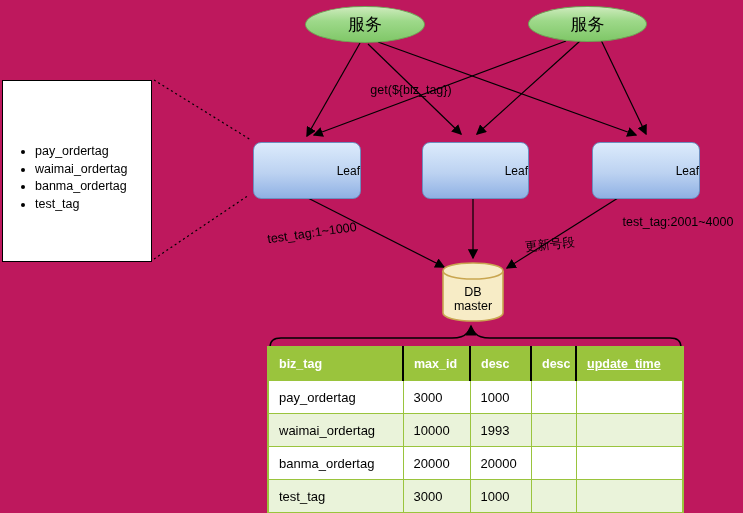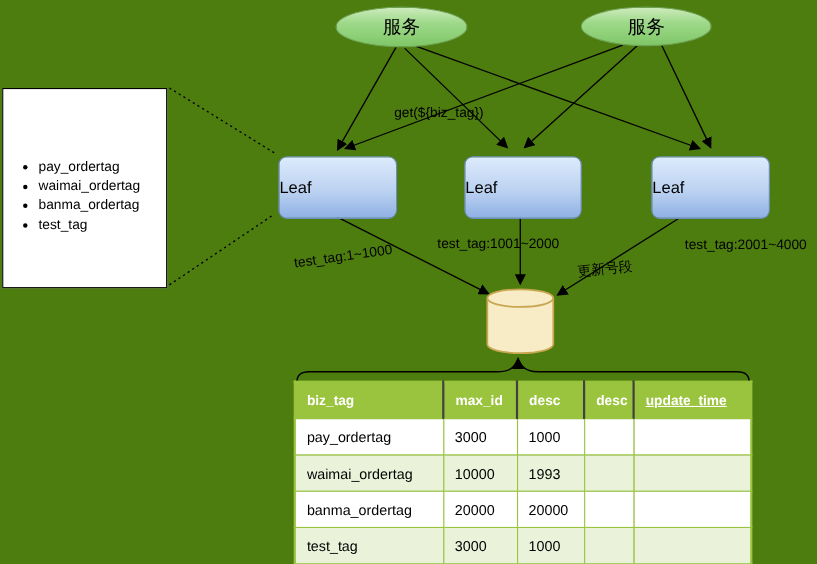--- a/index.html
+++ b/index.html
@@ -1,33 +1,33 @@
 <!DOCTYPE html>
 <html><head>
 <meta charset="utf-8">
 <style>
   html,body{margin:0;padding:0;background:#fff;}
   body{font-family:"Liberation Sans","DejaVu Sans",sans-serif;color:#000;}
-  .canvas{position:relative;width:743px;height:513px;background:#4d7c0f;overflow:hidden;}
+  .canvas{position:relative;width:743px;height:513px;background:#be185d;overflow:hidden;}
   .abs{position:absolute;}
   svg.overlay{position:absolute;left:0;top:0;width:743px;height:513px;pointer-events:none;}
 
   .service-ellipse{
     border-radius:50%;
     border:1.4px solid #6fa355;
     background:linear-gradient(180deg,#cdebbc 0%,#9ed98a 40%,#7fc767 100%);
     display:flex;align-items:center;justify-content:center;
     font-size:17px;
   }
   .leaf-box{
     border-radius:8px;
     border:1.4px solid #6c8ebf;
     background:linear-gradient(180deg,#dcebfc 0%,#bcd2f1 55%,#8fb1e4 100%);
-    display:flex;align-items:center;justify-content:flex-start;
-    font-size:15px;
+    display:flex;align-items:center;justify-content:flex-end;
+    font-size:12px;
   }
   .note-box{
     border:1.6px solid #000;
     background:#fff;
     box-sizing:border-box;
   }
   .note-box ul{margin:0;padding:62px 0 0 32px;font-size:12.5px;line-height:17.5px;list-style:disc;}
   .edge-label{
     font-size:12.5px;white-space:nowrap;
     transform:translate(-50%,-50%);
@@ -38,21 +38,21 @@
     width:60px;text-align:center;font-size:12.5px;line-height:14px;
   }
   table.seg-table{
     border-collapse:collapse;table-layout:fixed;width:415px;
     border:2px solid #9ac43d;
     font-size:13px;
   }
   table.seg-table th{
     background:#9ac43d;color:#fff;font-weight:bold;font-size:12.5px;
     text-align:left;padding:0 0 0 10px;height:32px;
-    border-right:2px solid #404040;
+    border-right:2px solid #000000;
   }
   table.seg-table th:last-child{border-right:none;text-decoration:underline;}
   table.seg-table td{
     border:1px solid #9ac43d;height:32px;padding:0 0 0 10px;background:#fff;
   }
   table.seg-table tr.alt td{background:#eaf3da;}
 </style>
 </head>
 <body>
 
@@ -88,21 +88,21 @@
     <path d="M471,333 L471,326" stroke="#000" stroke-width="1.3" fill="none" marker-end="url(#ah)"></path>
   </svg>
 
   <div class="abs service-ellipse" style="left:305px;top:6px;width:118px;height:35px;">
     <span>服务</span>
   </div>
   <div class="abs service-ellipse" style="left:528px;top:6px;width:117px;height:34px;">
     <span>服务</span>
   </div>
 
-  <div class="abs edge-label" style="left:399px;top:90px;margin-top:12px;">get(${biz_tag})</div>
+  <div class="abs edge-label" style="left:411px;top:90px;">get(${biz_tag})</div>
 
   <div class="abs note-box" style="left:2px;top:80px;width:150px;height:182px;">
     <ul>
       <li>pay_ordertag</li>
       <li>waimai_ordertag</li>
       <li>banma_ordertag</li>
       <li>test_tag</li>
     </ul>
   </div>
 
@@ -110,24 +110,27 @@
     <span>Leaf</span>
   </div>
   <div class="abs leaf-box" style="left:422px;top:142px;width:105px;height:55px;">
     <span>Leaf</span>
   </div>
   <div class="abs leaf-box" style="left:592px;top:142px;width:106px;height:55px;">
     <span>Leaf</span>
   </div>
 
   <div class="abs edge-label tilt8" style="left:312px;top:233px;">test_tag:1~1000</div>
-  <div class="abs edge-label" style="left:453px;top:221px;">test_tag:1001~2000</div>
   <div class="abs edge-label" style="left:678px;top:222px;">test_tag:2001~4000</div>
   <div class="abs edge-label tilt6" style="left:550px;top:245px;">更新号段</div>
 
+  <div class="abs db-label" style="left:443px;top:285px;">
+    <div>DB</div>
+    <div>master</div>
+  </div>
 
   <div class="abs" style="left:267px;top:346px;">
     <table class="seg-table">
       <colgroup>
         <col style="width:135px">
           <col style="width:67px">
           <col style="width:61px">
           <col style="width:45px">
           <col style="width:107px">
       </colgroup>

